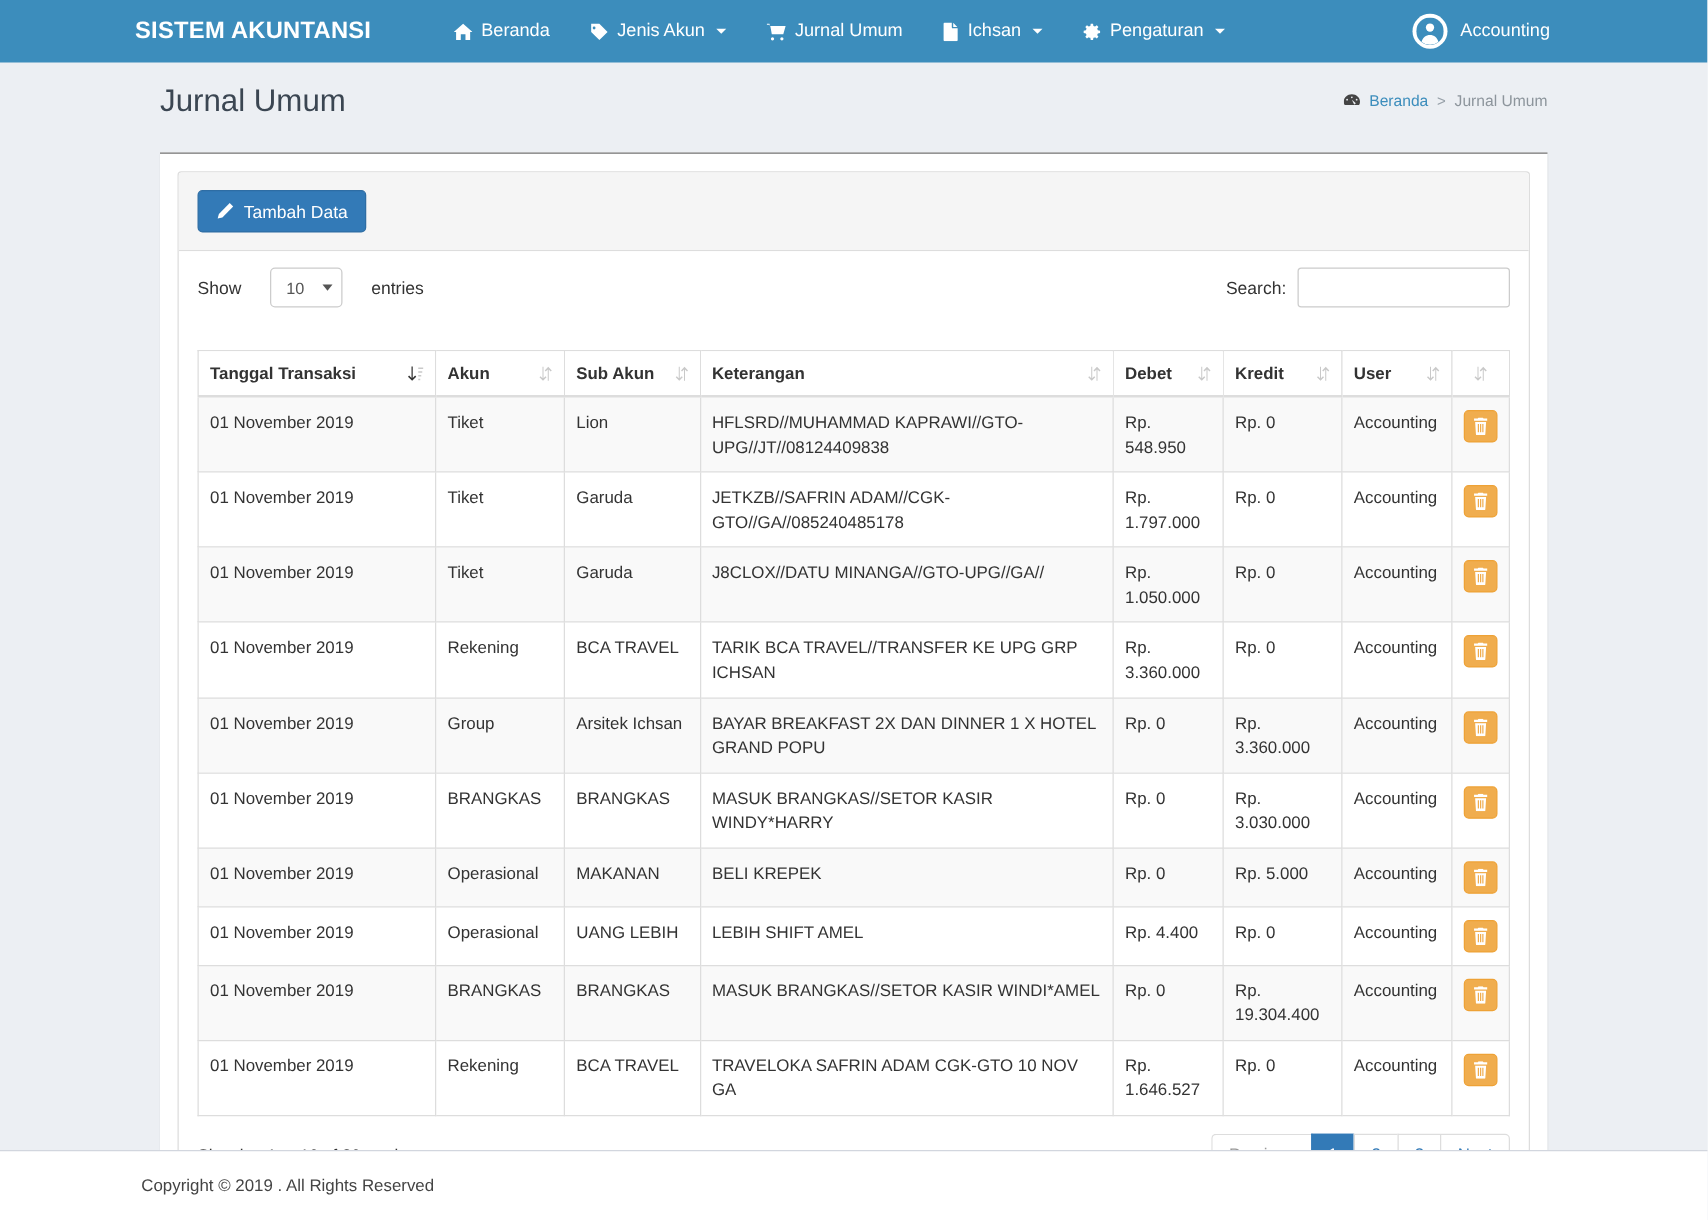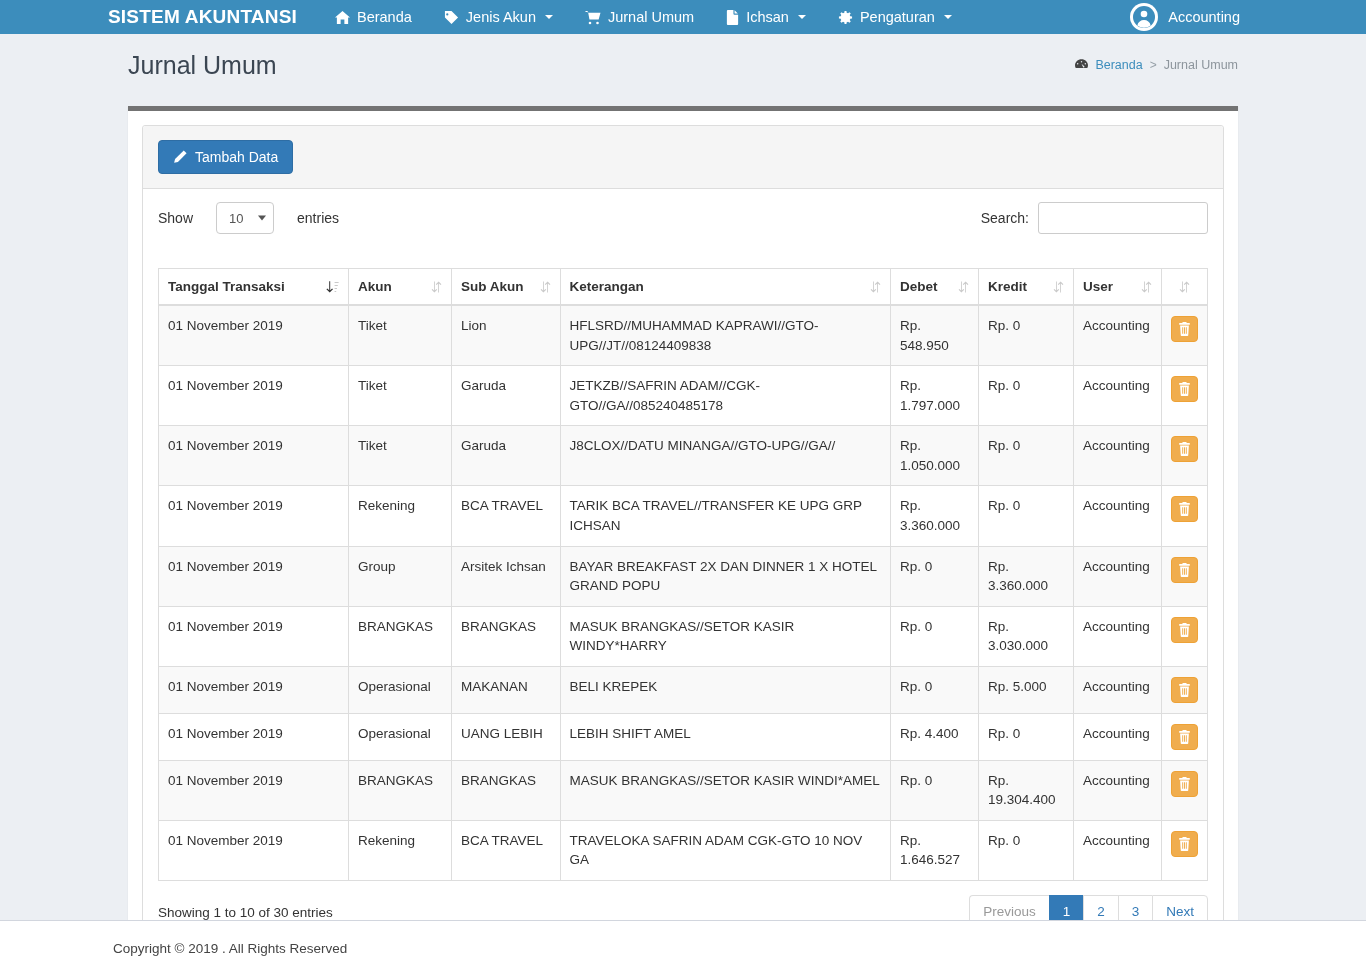--- a/index.html
+++ b/index.html
@@ -8,26 +8,27 @@
     width: 1366px; height: 976px;
     background: #eceff3;
     font-family: "Liberation Sans", sans-serif;
     font-size: 14px;
     color: #333;
     overflow: hidden;
   }
 
   
   .navbar {
-    height: 34px;
+    height: 50px;
     background: #3c8dbc;
     display: flex;
     align-items: center;
     position: relative;
     z-index: 5;
+    gap: 28px;
   }
   .brand {
     color: #fff;
     font-weight: bold;
     font-size: 19px;
     letter-spacing: .2px;
     margin-left: 108px;
     margin-right: 22px;
     white-space: nowrap;
   }
@@ -88,21 +89,21 @@
   }
   .breadcrumb a { color: #3c8dbc; text-decoration: none; }
   .breadcrumb .sep { color: #97a0a8; font-size: 12px; }
   .breadcrumb .crumb-current { color: #8d959c; }
   .dash-icon svg { display:block; fill:#444; }
 
   
   .box-outer {
     margin: 14px 128px 0 128px;
     background: #fff;
-    border-top: 5px solid #737373;
+    border-top: 1px solid #737373;
     box-shadow: 0 1px 1px rgba(0,0,0,.10);
     padding: 14px;
     min-height: 770px;
   }
   .panel {
     border: 1px solid #ddd;
     border-radius: 3px;
     background: #fff;
   }
   .panel-heading {

